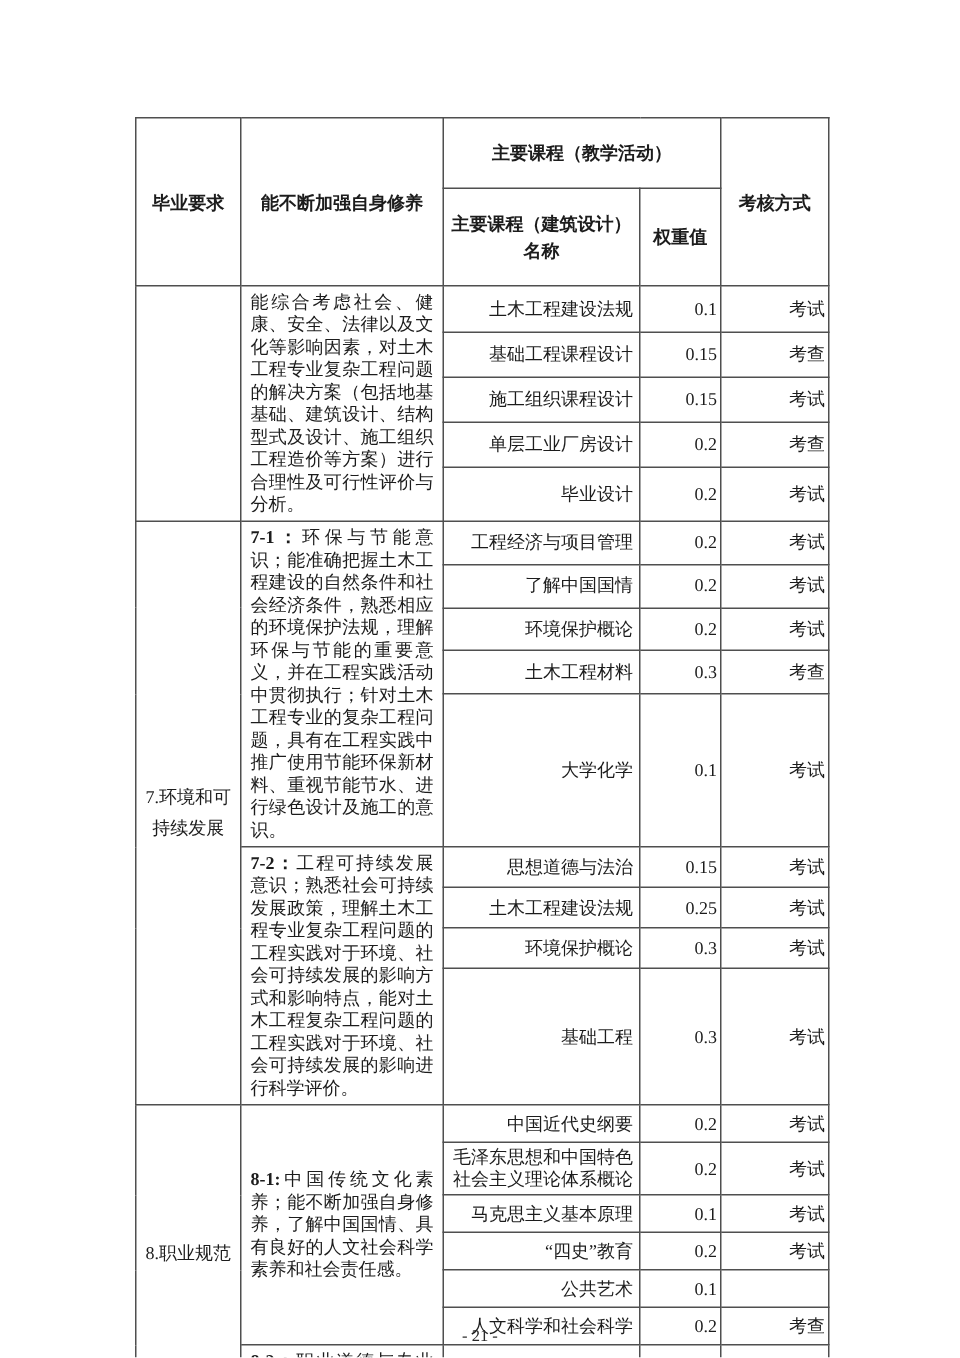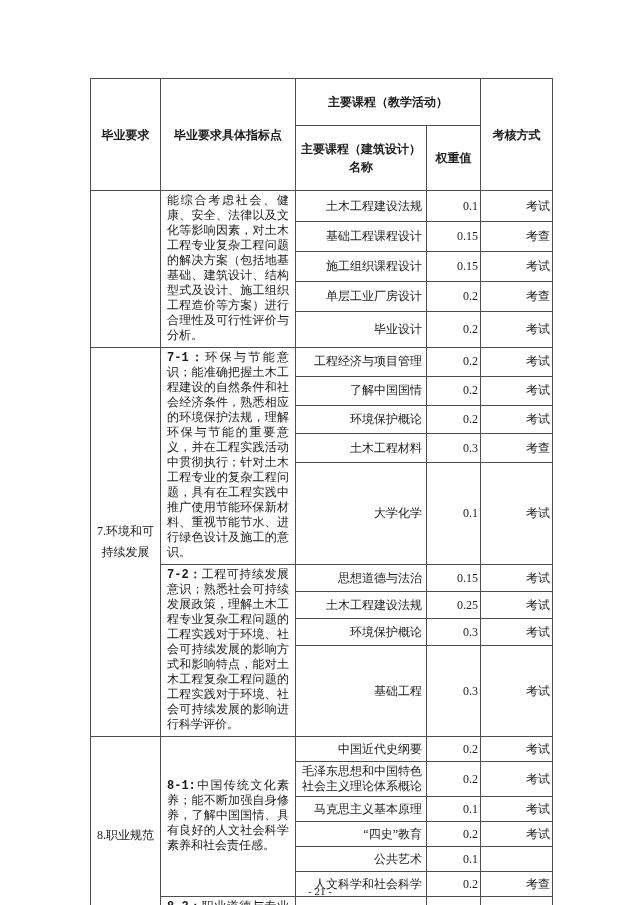--- a/index.html
+++ b/index.html
@@ -44,21 +44,20 @@
     line-height: 21px;
     padding: 0 4px;
     font-weight: normal;
   }
   td.ind {
     text-align: justify;
     vertical-align: middle;
     line-height: 15px;
     padding: 3px 6px;
     font-weight: normal;
-    font-family: Liberation Mono, monospace;
   }
   td.ind .pfx { font-weight: bold; }
   td.course {
     text-align: right;
     vertical-align: middle;
     line-height: 15px;
     padding: 2px 4px;
     font-weight: normal;
   }
   td.weight, td.assess {
@@ -86,21 +85,21 @@
     <colgroup>
       <col style="width:70px">
       <col style="width:135px">
       <col style="width:131px">
       <col style="width:54px">
       <col style="width:72px">
     </colgroup>
     <thead>
       <tr style="height:25px">
         <th rowspan="2">毕业要求</th>
-        <th rowspan="2">毕业要求具体指标点</th>
+        <th rowspan="2">能不断加强自身修养</th>
         <th colspan="2">主要课程（教学活动）</th>
         <th rowspan="2">考核方式</th>
       </tr>
       <tr style="height:46px">
         <th>主要课程（建筑设计）名称</th>
         <th>权重值</th>
       </tr>
     </thead>
     <tbody>
 

